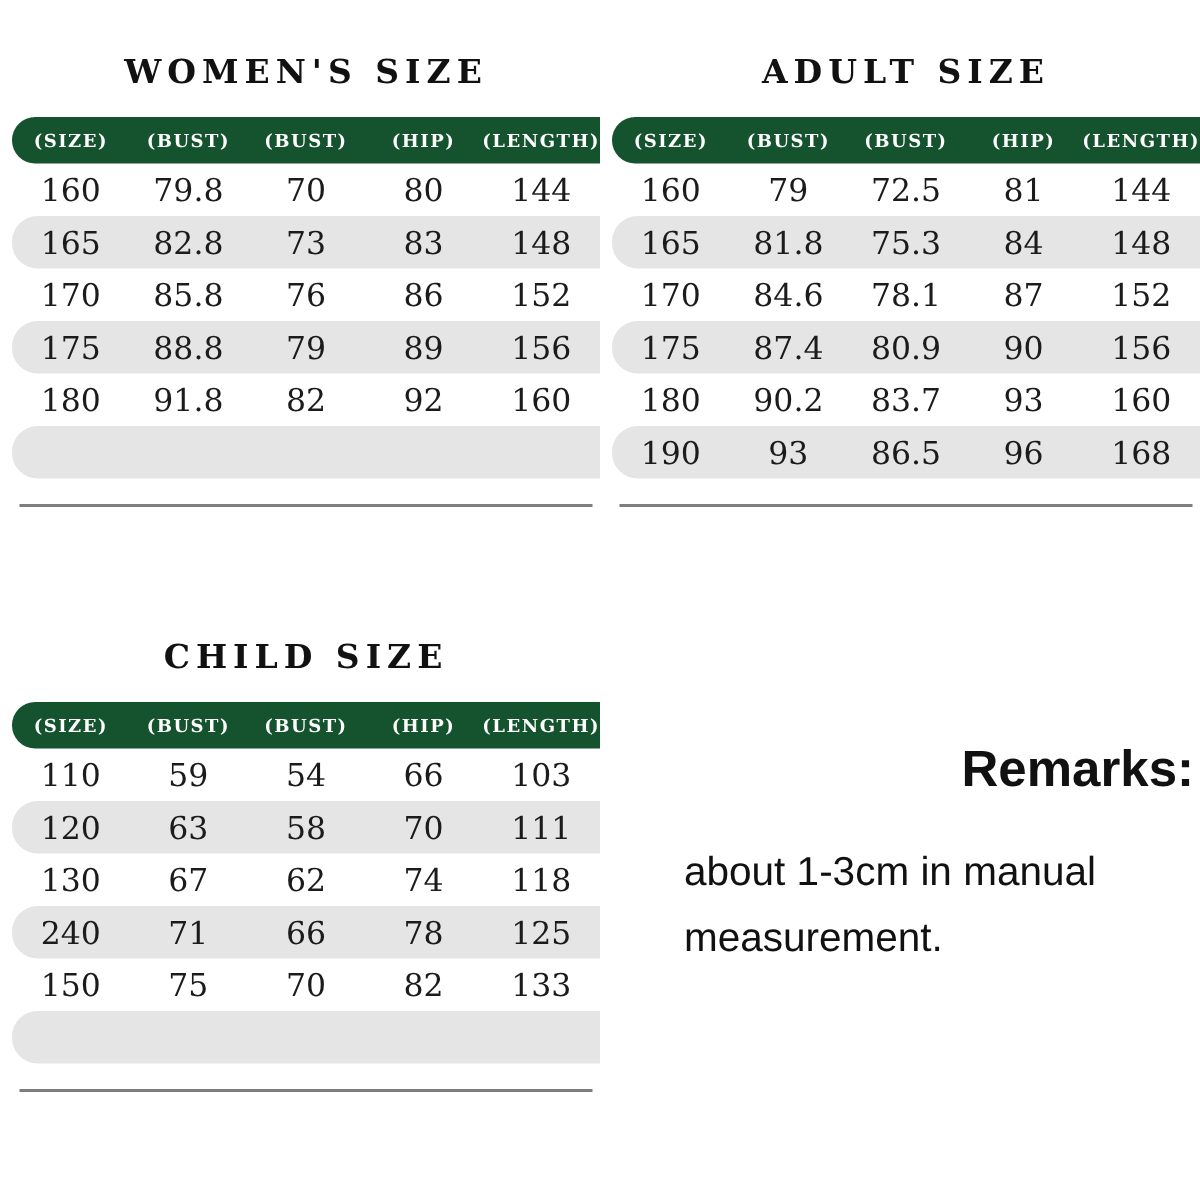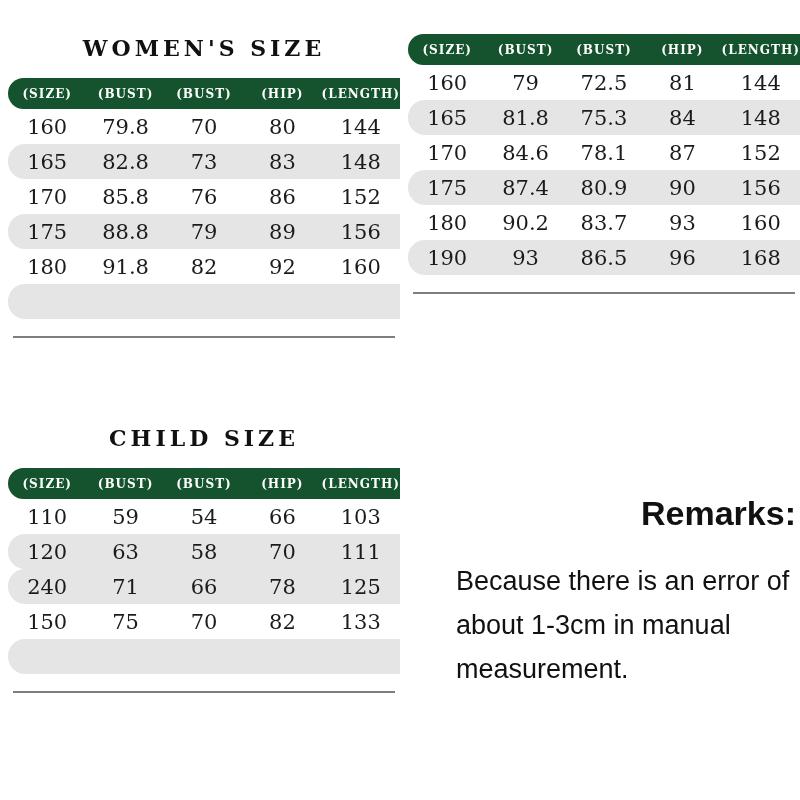--- a/index.html
+++ b/index.html
@@ -131,20 +131,21 @@
         <span class="cell"></span>
         <span class="cell"></span>
         <span class="cell"></span>
         <span class="cell"></span>
       </div>
     </div>
   <div class="rule"></div>
 </section>
 
 <section class="size-table" id="table-adult">
+  <h2 class="table-title">ADULT SIZE</h2>
   <div class="thead">
       <span class="hcell">(SIZE)</span>
       <span class="hcell">(BUST)</span>
       <span class="hcell">(BUST)</span>
       <span class="hcell">(HIP)</span>
       <span class="hcell">(LENGTH)</span>
     </div>
   <div>
       <div class="row">
         <span class="cell">160</span>
@@ -209,20 +210,27 @@
         <span class="cell">66</span>
         <span class="cell">103</span>
       </div>
       <div class="row shade">
         <span class="cell">120</span>
         <span class="cell">63</span>
         <span class="cell">58</span>
         <span class="cell">70</span>
         <span class="cell">111</span>
       </div>
+      <div class="row">
+        <span class="cell">130</span>
+        <span class="cell">67</span>
+        <span class="cell">62</span>
+        <span class="cell">74</span>
+        <span class="cell">118</span>
+      </div>
       <div class="row shade">
         <span class="cell">240</span>
         <span class="cell">71</span>
         <span class="cell">66</span>
         <span class="cell">78</span>
         <span class="cell">125</span>
       </div>
       <div class="row">
         <span class="cell">150</span>
         <span class="cell">75</span>
@@ -236,16 +244,15 @@
         <span class="cell"></span>
         <span class="cell"></span>
         <span class="cell"></span>
       </div>
     </div>
   <div class="rule"></div>
 </section>
 
 <aside class="remarks">
   <h3 class="remarks-heading">Remarks:</h3>
-  <p class="remark-line">Because there is an error of</p>
   <p class="remark-line">about 1-3cm in manual</p>
   <p class="remark-line">measurement.</p>
 </aside>
 
 </body></html>

